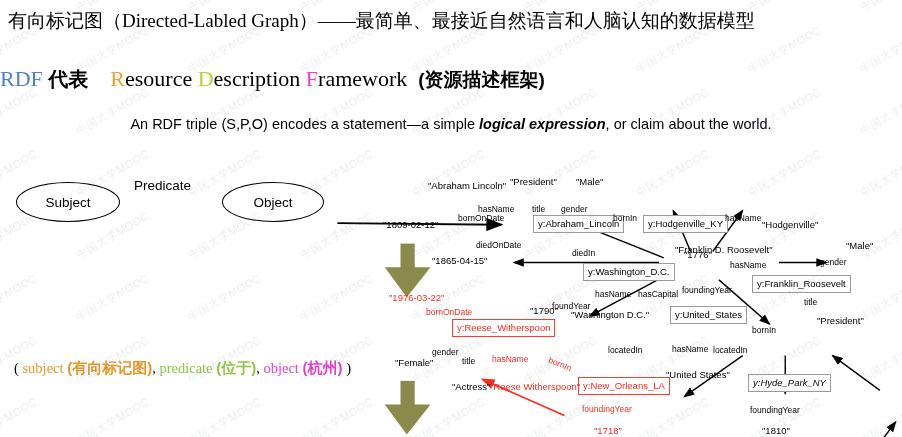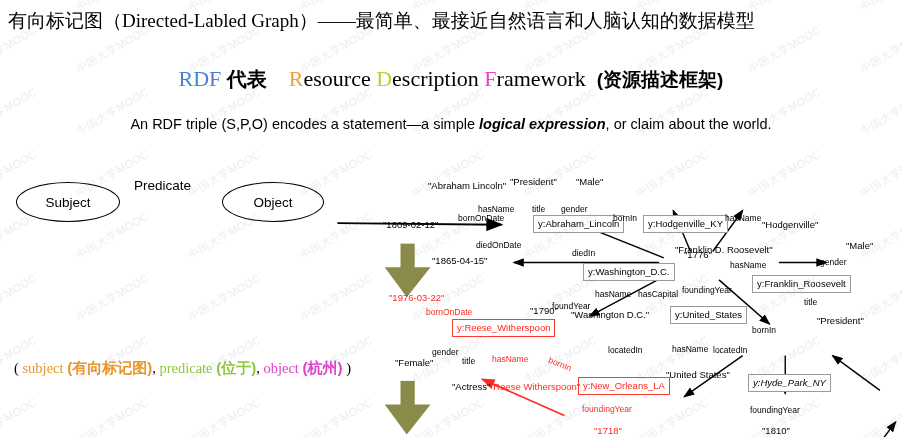--- a/index.html
+++ b/index.html
@@ -27,21 +27,21 @@
   }
 
   
   .title{
     position:absolute;left:8px;top:8px;width:880px;
     font-family:"Liberation Serif", serif;
     font-size:19px;color:#000;white-space:nowrap;
   }
   .rdfline{
     position:absolute;left:0;top:66px;width:902px;
-    text-align:center;
+    text-align:left;
     font-family:"Liberation Serif", serif;
     font-size:22px;white-space:nowrap;
   }
   .rdfline .abbr{color:#4a7fd4;}
   .rdfline .cn{color:#000;font-family:"Liberation Sans",sans-serif;font-weight:bold;font-size:20px;}
   .rdfline .capR{color:#f0a033;}
   .rdfline .capD{color:#b9cf2e;}
   .rdfline .capF{color:#ee3fcc;}
   .rdfline .w{color:#000;}
   .rdfline .cn2{color:#000;font-family:"Liberation Sans",sans-serif;font-weight:bold;font-size:19px;}

